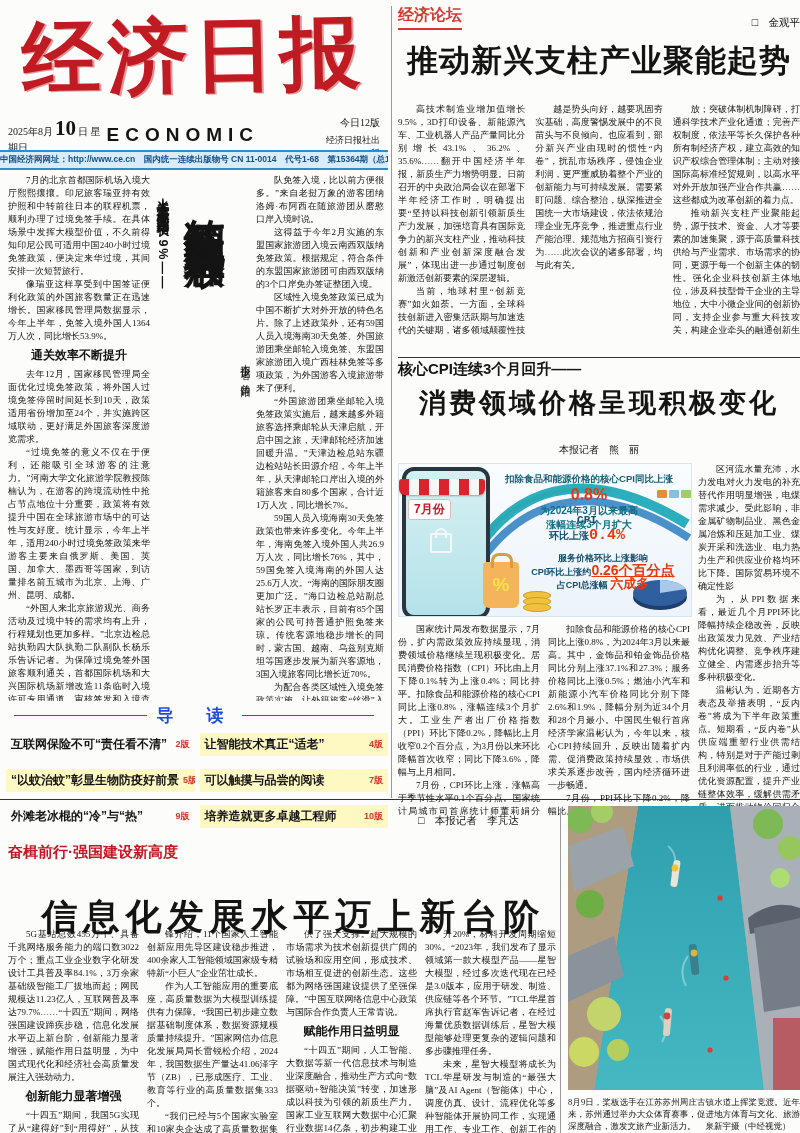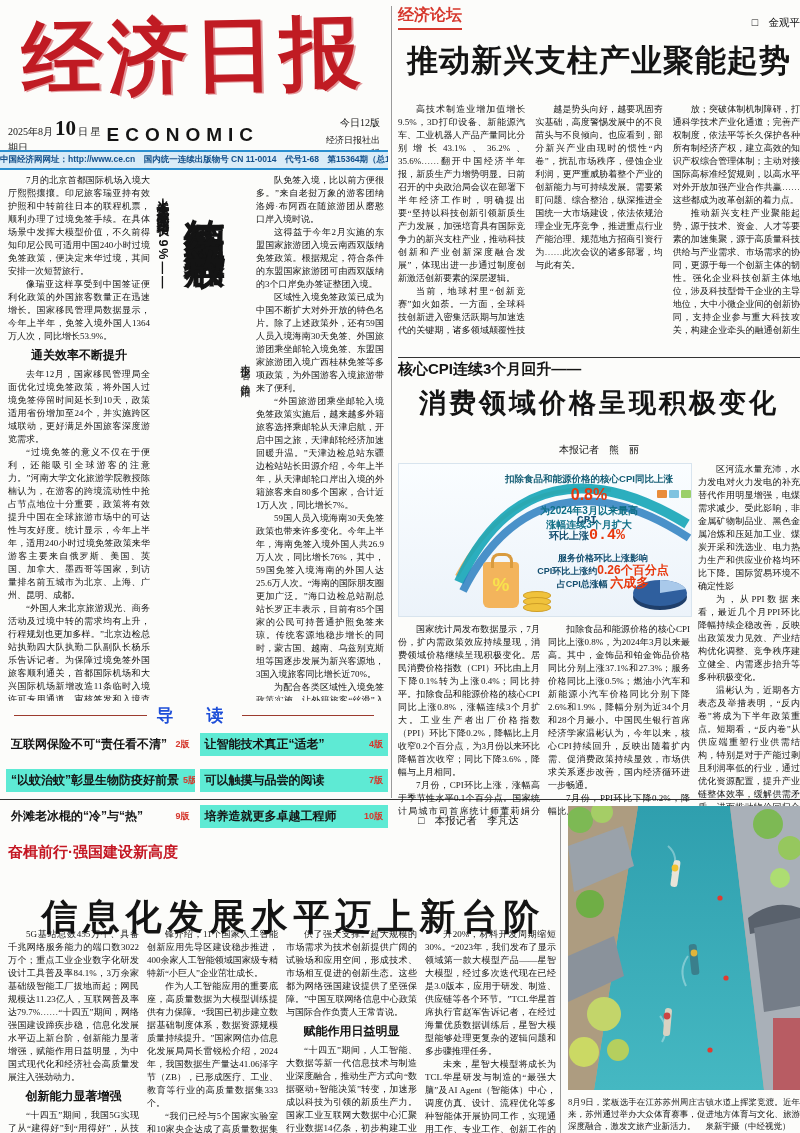--- a/index.html
+++ b/index.html
@@ -76,21 +76,21 @@
   .ig-core .l1{font-size:9.5px;color:#155e75;}
   .ig-core .v-big{font-size:16px;color:#e8380d;}
   .ig-core .note{font-size:10px;color:#0f6f86;}
   .ig-cpi{position:absolute;left:128px;top:50px;width:120px;text-align:center;
           font-family:Liberation Mono, monospace;font-weight:bold;}
   .ig-cpi .lab{font-size:11px;color:#134e6f;}
   .ig-cpi .l{font-size:10px;color:#134e6f;}
   .ig-cpi .v{font-size:15px;color:#e8380d;}
   .ig-svc{position:absolute;left:116px;top:88px;width:176px;text-align:center;z-index:3;
           font-family:"Liberation Sans","DejaVu Sans",sans-serif;font-weight:bold;font-size:9px;color:#134e6f;line-height:12px;}
-  .ig-svc .v{font-size:12px;color:#e8380d;}
+  .ig-svc .v{font-size:14px;color:#e8380d;text-decoration:underline;}
   .ig-svc .v2{font-size:13px;color:#e8380d;}
   .bag{position:absolute;left:84px;top:98px;width:36px;height:46px;background:#f3b45c;border-radius:4px 4px 6px 6px;
        display:flex;align-items:center;justify-content:center;z-index:2;}
   .bag:before{content:"";position:absolute;top:-9px;left:8px;width:16px;height:12px;
               border:3px solid #d99b3f;border-bottom:none;border-radius:8px 8px 0 0;}
   .bag span{font-family:"Liberation Sans","DejaVu Sans",sans-serif;font-weight:bold;font-size:19px;color:#f8e24c;}
   .coins{position:absolute;left:124px;top:130px;width:34px;z-index:2;}
   .coins i{display:block;width:26px;height:7px;background:#f0c23c;border:1px solid #cf9e27;border-radius:50%;margin-top:-3px;}
   .pie{position:absolute;left:232px;top:112px;z-index:2;}
   .baskets{position:absolute;left:258px;top:26px;display:flex;gap:2px;z-index:2;}
@@ -112,21 +112,21 @@
   
   .guide{position:absolute;left:0;top:704px;width:388px;}
   .guide-head{display:flex;align-items:center;gap:10px;padding:0 14px;}
   .guide-head .line{flex:1;height:1px;background:#9c3b2e;}
   .guide-title{font-family:"Liberation Sans","DejaVu Sans",sans-serif;font-weight:bold;
                font-size:17px;letter-spacing:8px;color:#1d4ed8;}
   .guide-grid{display:grid;grid-template-columns:1fr 1fr;gap:13px 5px;margin:6px 0 0 6px;}
   .g-item{display:flex;justify-content:space-between;align-items:center;padding:3px 5px;
           font-family:"Liberation Sans","DejaVu Sans",sans-serif;font-weight:bold;font-size:12px;white-space:nowrap;overflow:hidden;}
   .g-item .pg{color:#d6372c;font-size:9px;margin-left:4px;}
-  .g-item.hl{background:#5eead4;}
+  .g-item.hl{background:#fef9c3;}
 
   
   .strong-label{position:absolute;left:8px;top:843px;font-family:"Liberation Sans","DejaVu Sans",sans-serif;
                 font-weight:bold;font-size:15px;color:#c41723;}
   .strong-byline{position:absolute;left:418px;top:814px;width:140px;font-size:10.5px;}
   .strong-headline{position:absolute;left:26px;top:869px;width:535px;text-align:center;white-space:nowrap;
                    font-family:"Liberation Sans","DejaVu Sans",sans-serif;font-weight:bold;font-size:36px;letter-spacing:6px;}
   .strong-cols{position:absolute;left:8px;top:928px;width:548px;height:205px;display:flex;gap:8px;overflow:hidden;}
   .strong-cols .col{flex:1;overflow:hidden;}
 
@@ -187,20 +187,25 @@
     <h2 class="cpi-headline">消费领域价格呈现积极变化</h2>
     <div class="cpi-byline">本报记者　熊　丽</div>
     <div class="cpi-body">
       <div class="cpi-left">
         <div class="ig">
           <svg class="swoosh" width="292" height="152" viewBox="0 0 292 152">
             <path d="M58 112 C 100 36, 150 20, 212 26" fill="none" stroke="#f0a23c" stroke-width="4" opacity="0.8"></path>
             <path d="M60 118 C 108 14, 190 0, 288 60" fill="none" stroke="#1aa7b8" stroke-width="10" opacity="0.92"></path>
             <path d="M64 127 C 114 28, 196 12, 290 74" fill="none" stroke="#2b7fc0" stroke-width="8" opacity="0.85"></path>
           </svg>
+          <div class="phone">
+            <div class="awning"></div>
+            <div class="ribbon">7月份</div>
+            <div class="screen-bag"></div>
+          </div>
           <div class="ig-core">
             <div><span class="l1">扣除食品和能源价格的核心CPI同比上涨</span><span class="v-big">0.8%</span></div>
             <div class="note">为2024年3月以来最高</div>
             <div class="note">涨幅连续3个月扩大</div>
           </div>
           <div class="ig-cpi">
             <div class="lab">CPI</div>
             <div><span class="l">环比上涨</span><span class="v">0.4%</span></div>
           </div>
           <div class="ig-svc">

